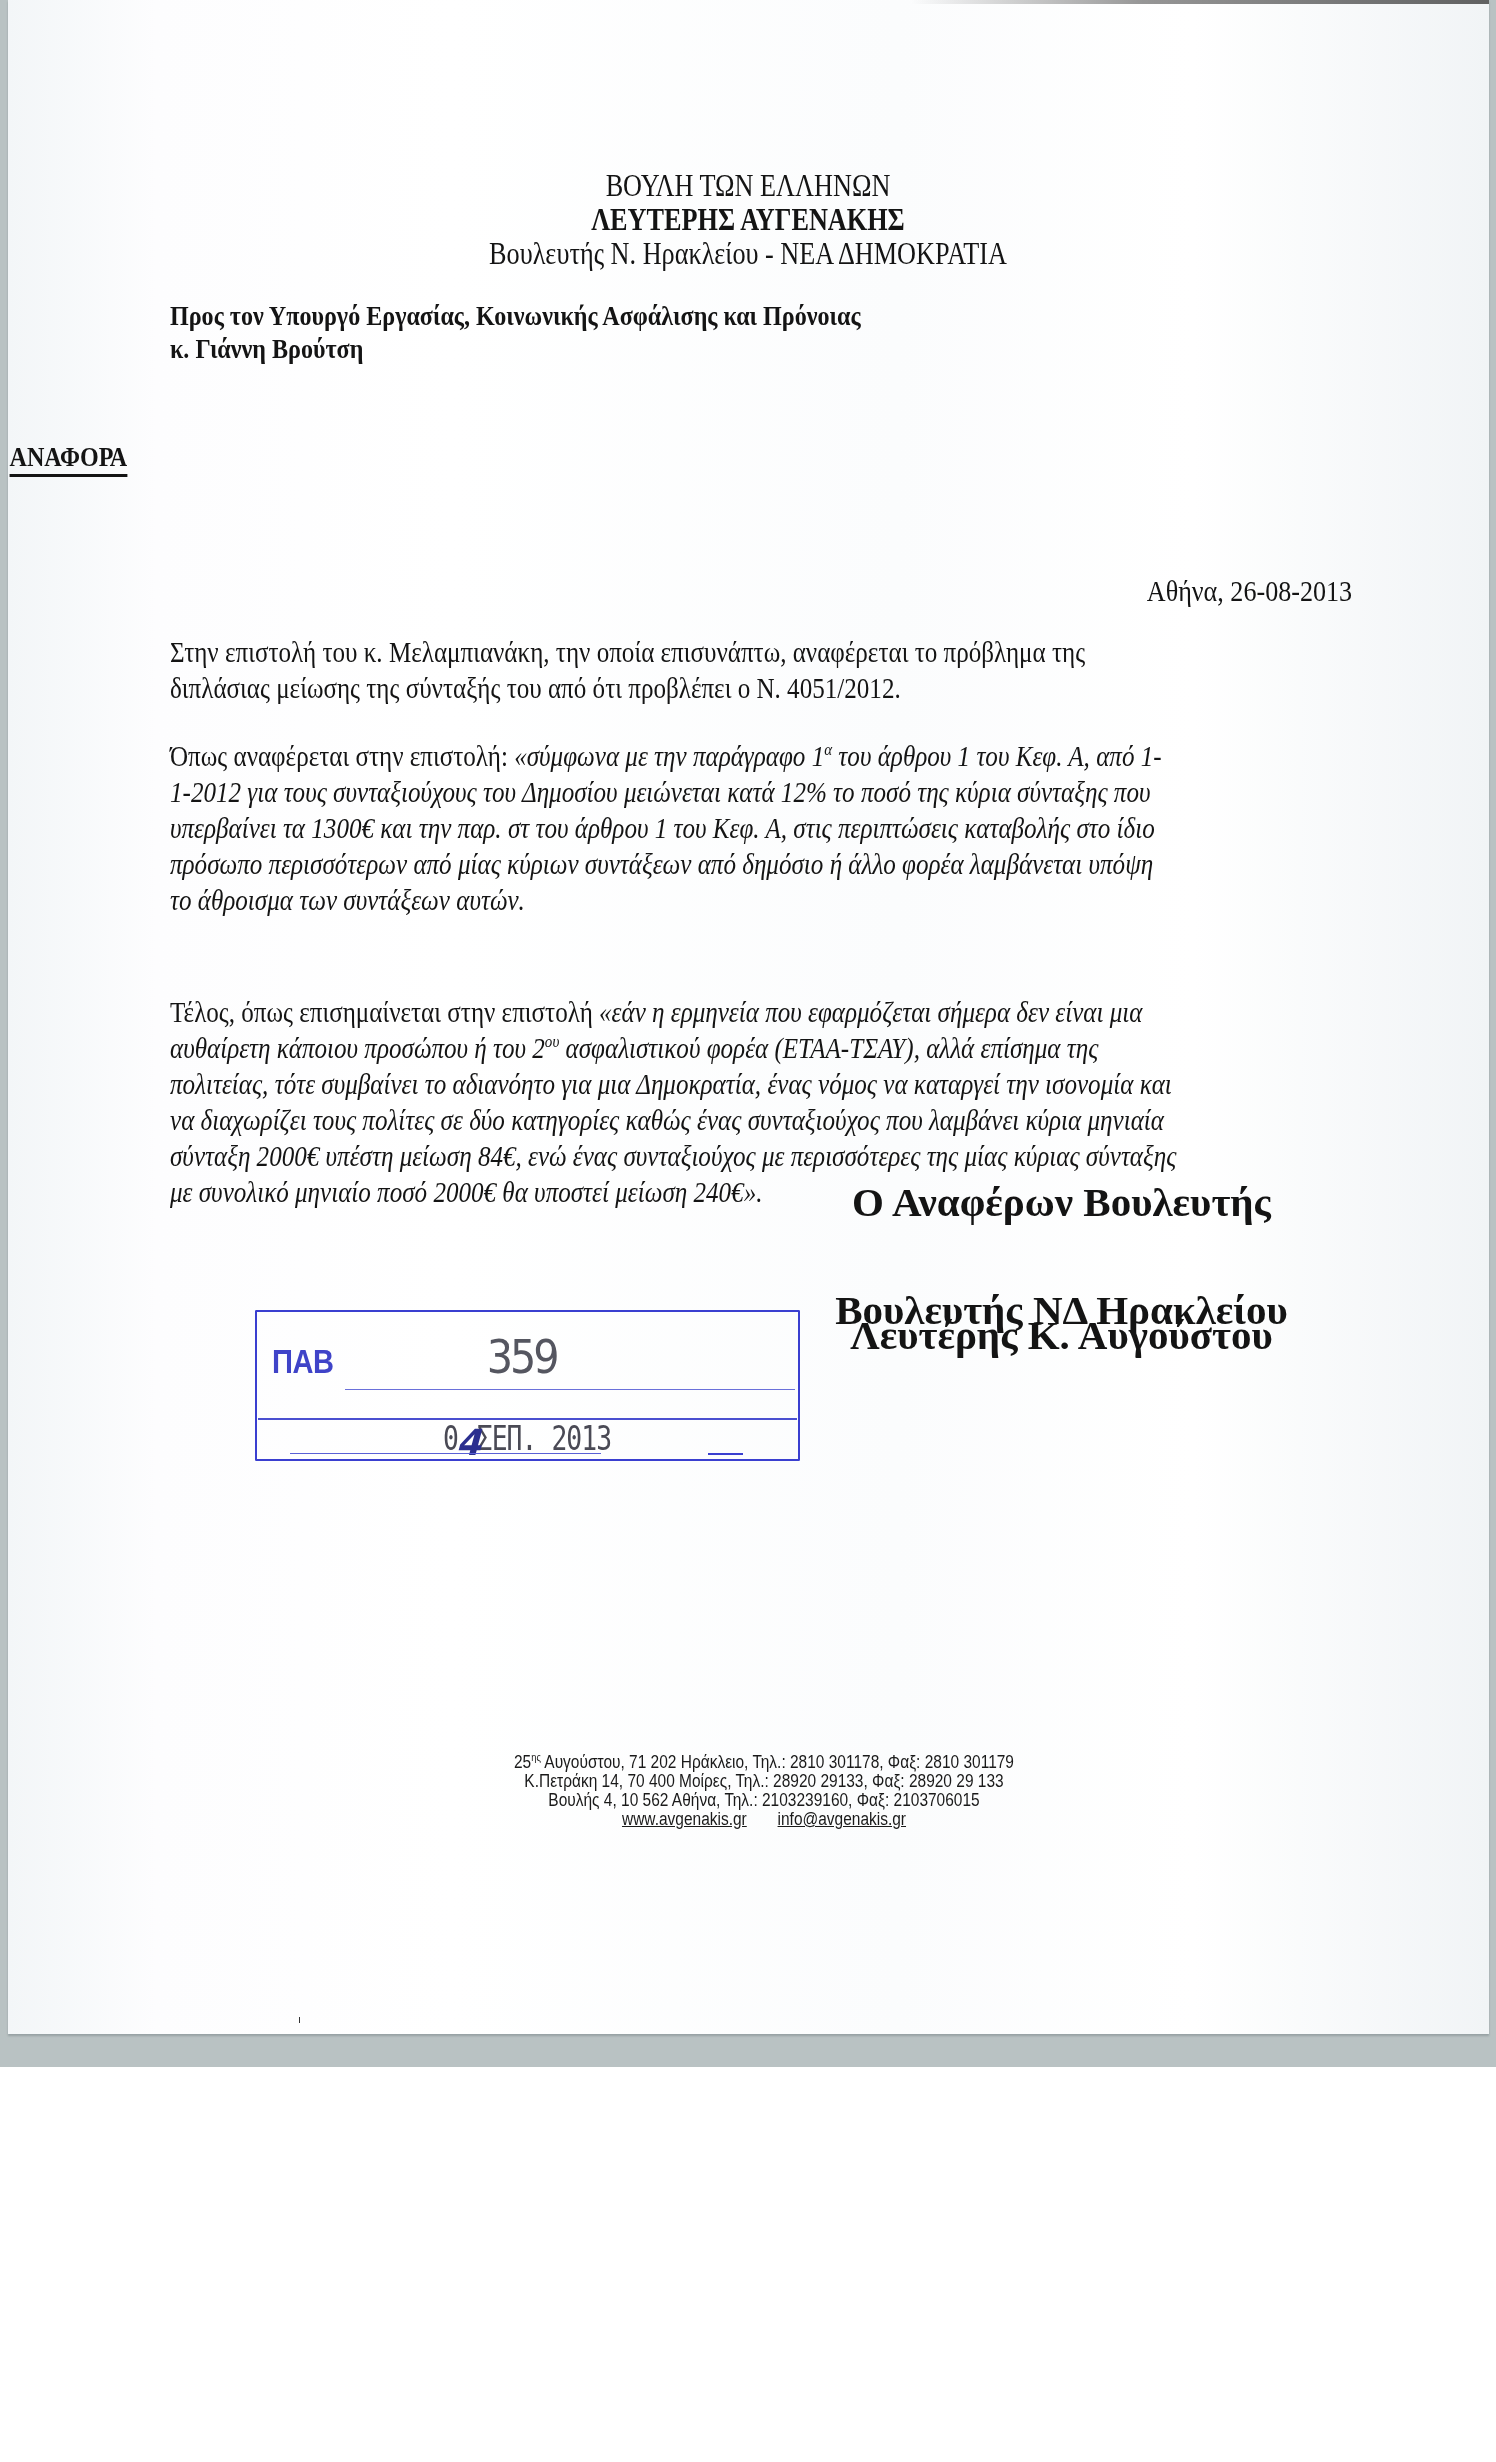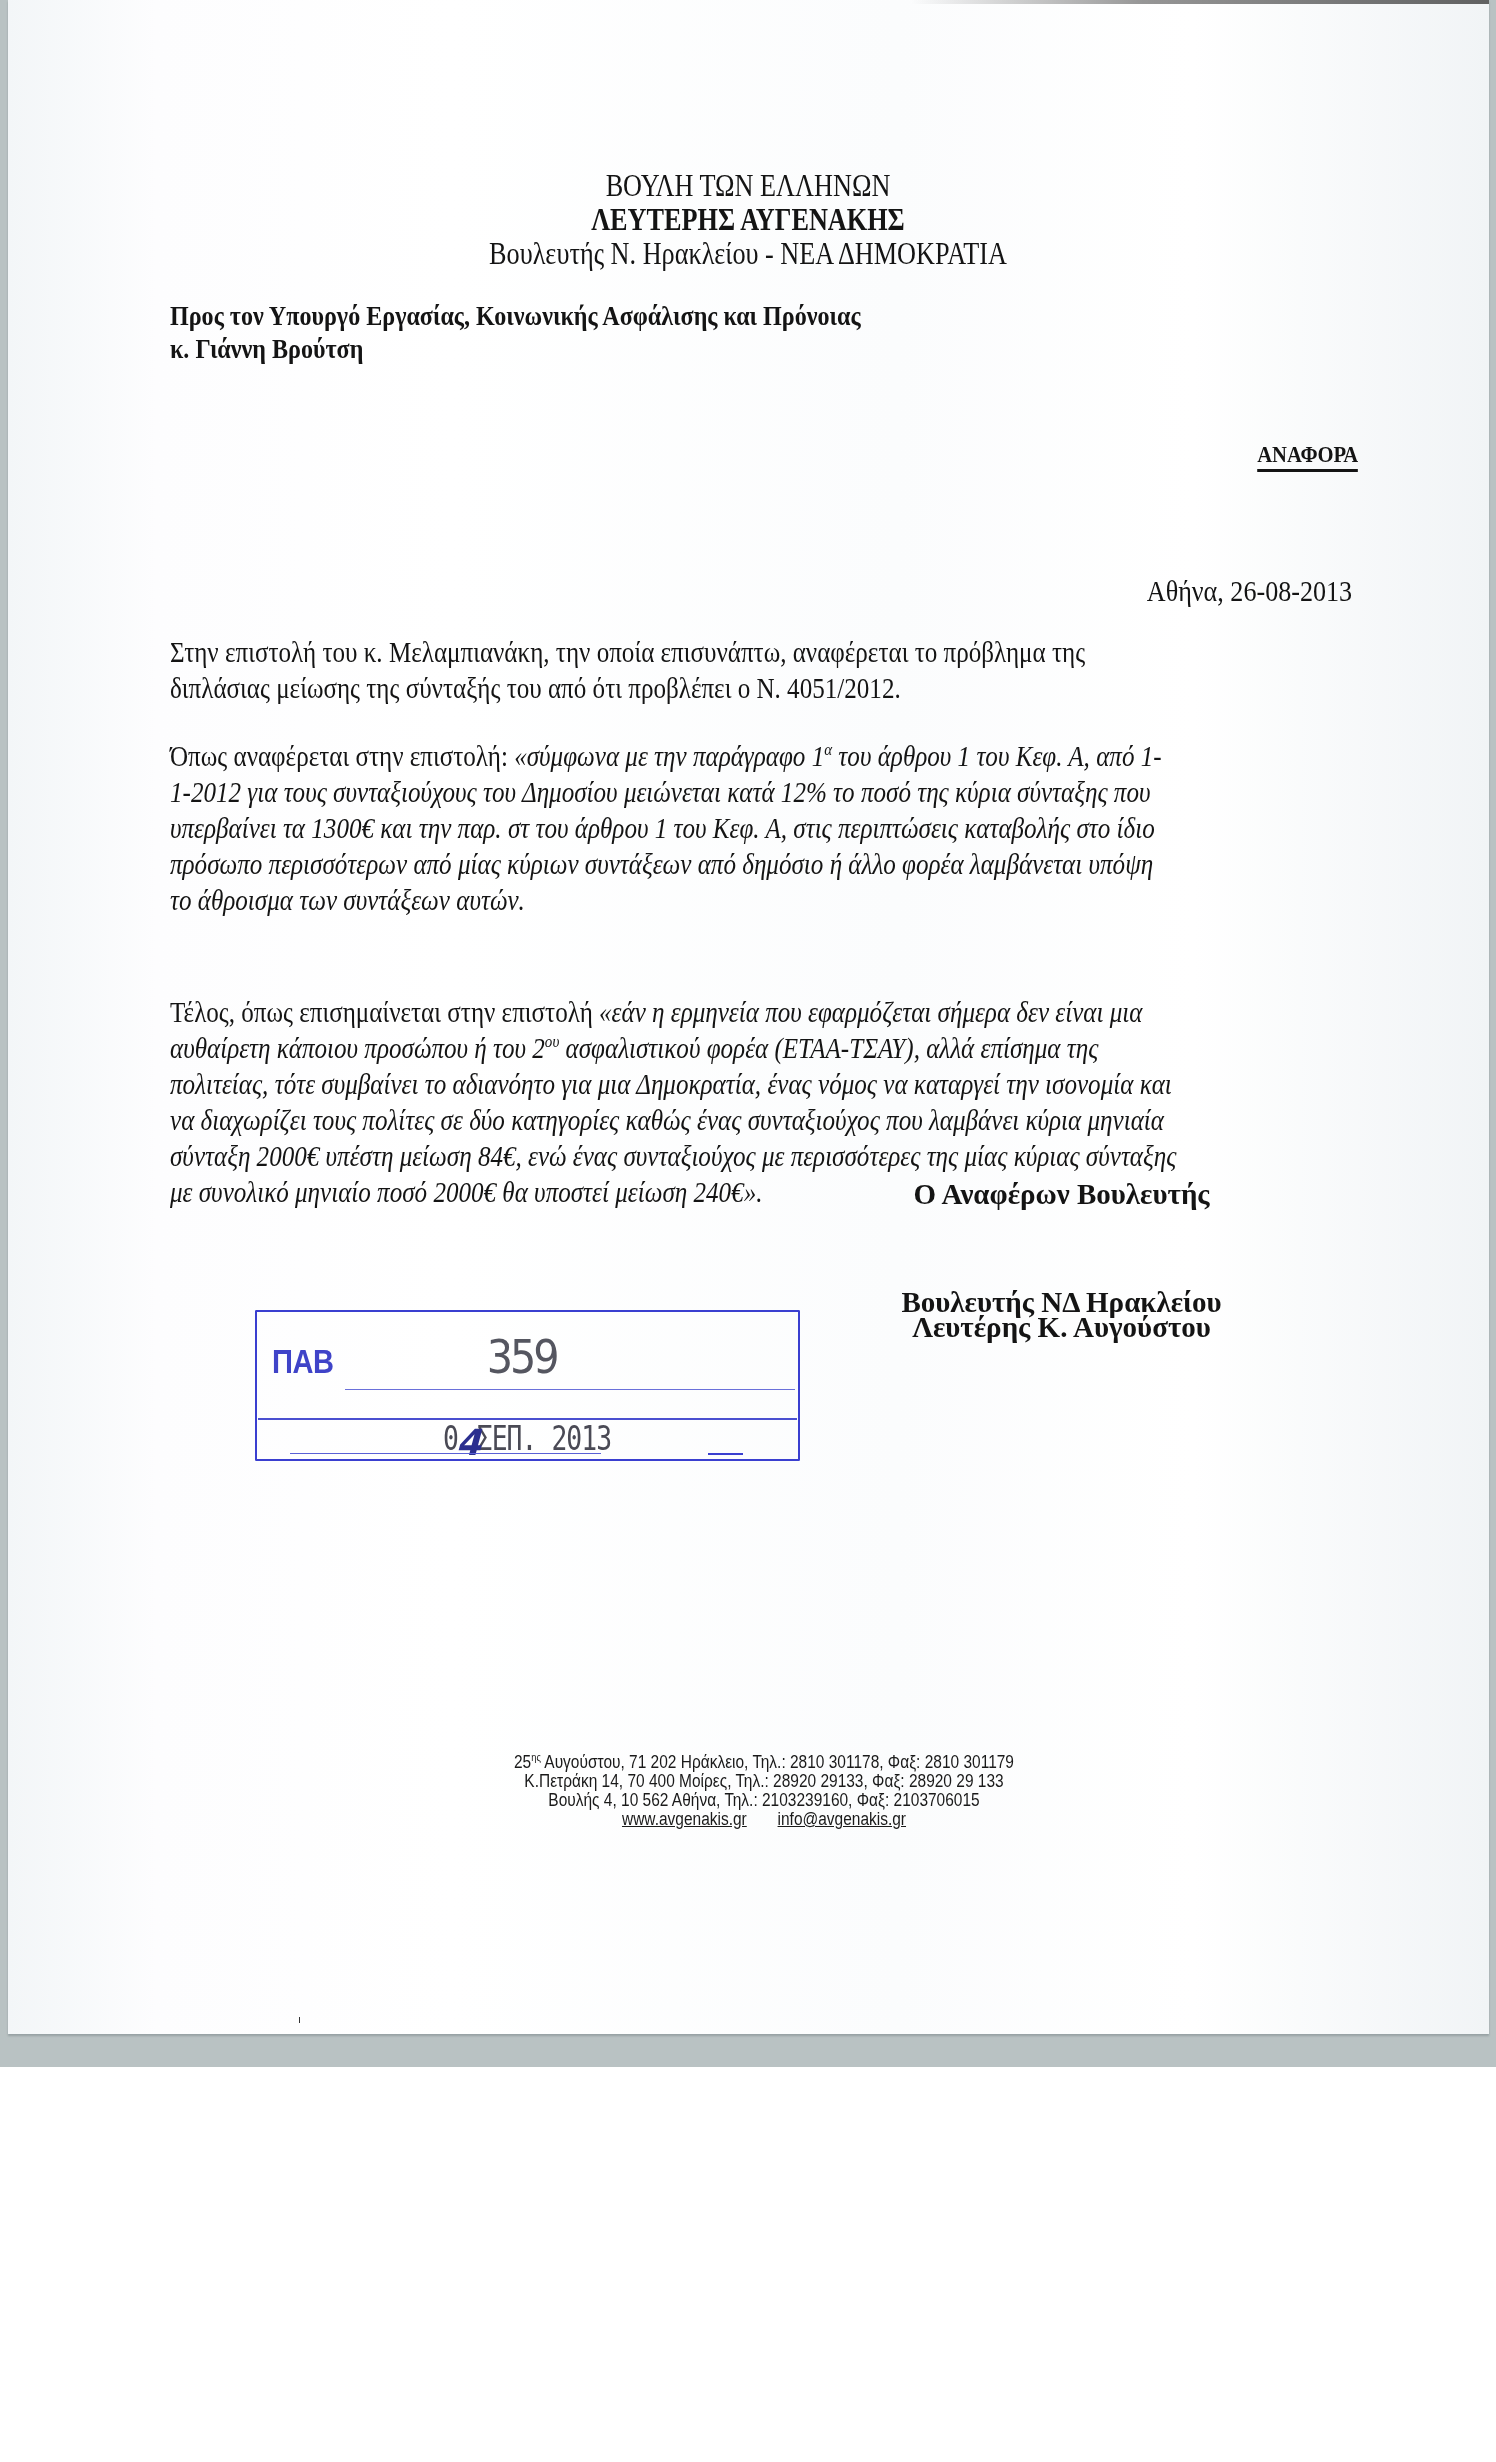--- a/index.html
+++ b/index.html
@@ -7,29 +7,29 @@
   .scan-bg { position:absolute; left:0; top:0; width:1496px; height:2067px; background:#b9c2c3; }
   .paper { position:absolute; left:8.2px; top:0; width:1481px; height:2034px;
            background:linear-gradient(90deg,#f3f6f8 0%,#fdfdfe 10%,#ffffff 30%,#fbfcfd 60%,#ffffff 80%,#f1f4f6 100%);
            box-shadow: 0 2.3px 1.8px rgba(90,100,105,0.35); }
   .paper .topshadow { position:absolute; left:903px; top:0; width:578px; height:3.5px;
            background:linear-gradient(90deg,rgba(80,80,80,0) 0%,rgba(80,80,80,0.6) 40%,rgba(60,60,60,0.8) 100%); }
   .t { position:absolute; font-family:"Liberation Serif", "DejaVu Serif", serif; color:#141414; white-space:nowrap; }
   .hdr { font-size:30.5px; left:0; width:1496px; text-align:center; transform:scaleX(0.86); }
   .hdr.bold { font-weight:bold; }
   .addr { font-size:28px; font-weight:bold; left:170px; transform-origin:left; transform:scaleX(0.86); }
-  .title { font-size:24px; font-weight:bold; left:0; width:1366px; text-align:right; }
+  .title { font-size:28px; font-weight:bold; left:0; width:1366px; text-align:left; }
   .title span { border-bottom:3.5px solid #141414; padding-bottom:1.2px; transform:scaleX(0.86); display:inline-block; }
   .date { font-size:29px; right:144px; transform-origin:right; transform:scaleX(0.9); }
   .para { position:absolute; left:170px; width:1196px; font-family:Liberation Serif, serif;
           font-size:29px; line-height:36px; color:#141414; }
   .para .ln { display:block; white-space:nowrap; transform-origin:left; transform:scaleX(0.865); }
   .it { font-style:italic; }
   sup { font-size:60%; line-height:0; }
-  .sig { font-size:29px; font-weight:bold; left:780px; width:563px; text-align:center; }
+  .sig { font-size:41px; font-weight:bold; left:780px; width:563px; text-align:center; }
   .stamp { position:absolute; left:255px; top:1310px; width:501px; height:147px;
            border:2.3px solid #3a3fd0; border-radius:1.2px;padding-left:40px; }
   .stamp .pab { position:absolute; left:15.2px; top:30.5px; font-family:"Liberation Sans","DejaVu Sans",sans-serif;
            font-weight:bold; font-size:33px; color:#3f43c8; letter-spacing:-0.6px; transform:scaleX(0.88); transform-origin:left; }
   .stamp .num { position:absolute; left:226px; top:17.6px; font-family:"DejaVu Sans", sans-serif; font-size:46px;
            color:#555660; transform:scaleX(0.9); font-weight:normal; letter-spacing:-3.5px; }
   .stamp .line1 { position:absolute; left:88px; right:3.5px; top:77px; border-top:1.8px solid #5a60d6; opacity:0.9; }
   .stamp .line2 { position:absolute; left:1.2px; right:1.2px; top:106px; border-top:2.3px solid #4a4fd0; }
   .stamp .dt { position:absolute; left:186px; top:107px; font-family:"DejaVu Sans Mono", monospace; font-size:33px;
            color:#4a4a55; transform:scaleX(0.8); transform-origin:left; letter-spacing:-1.2px; }

